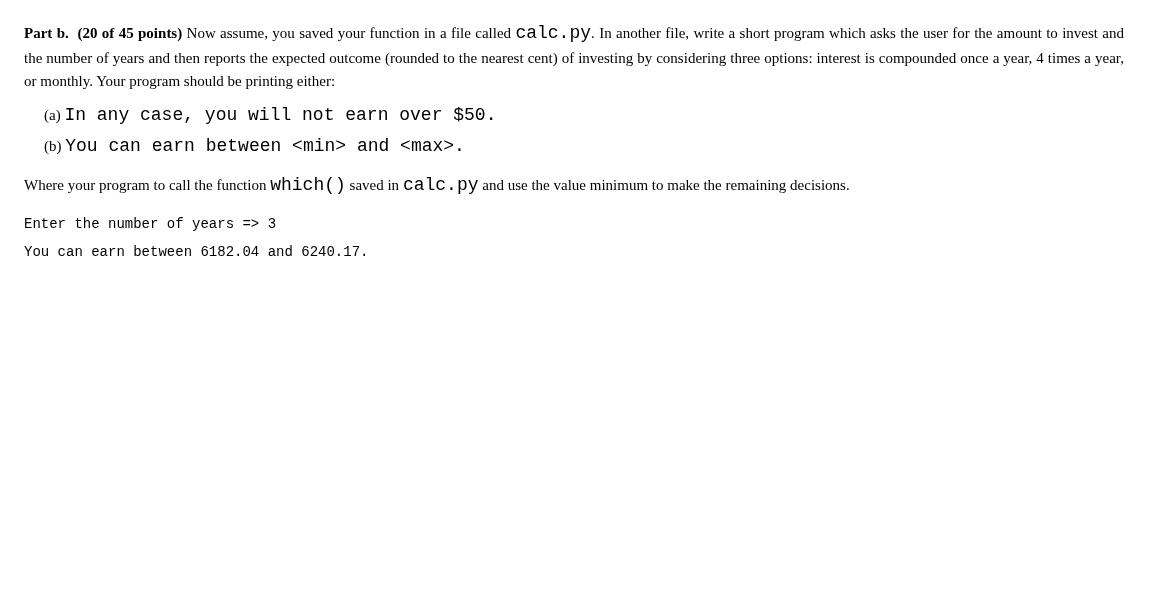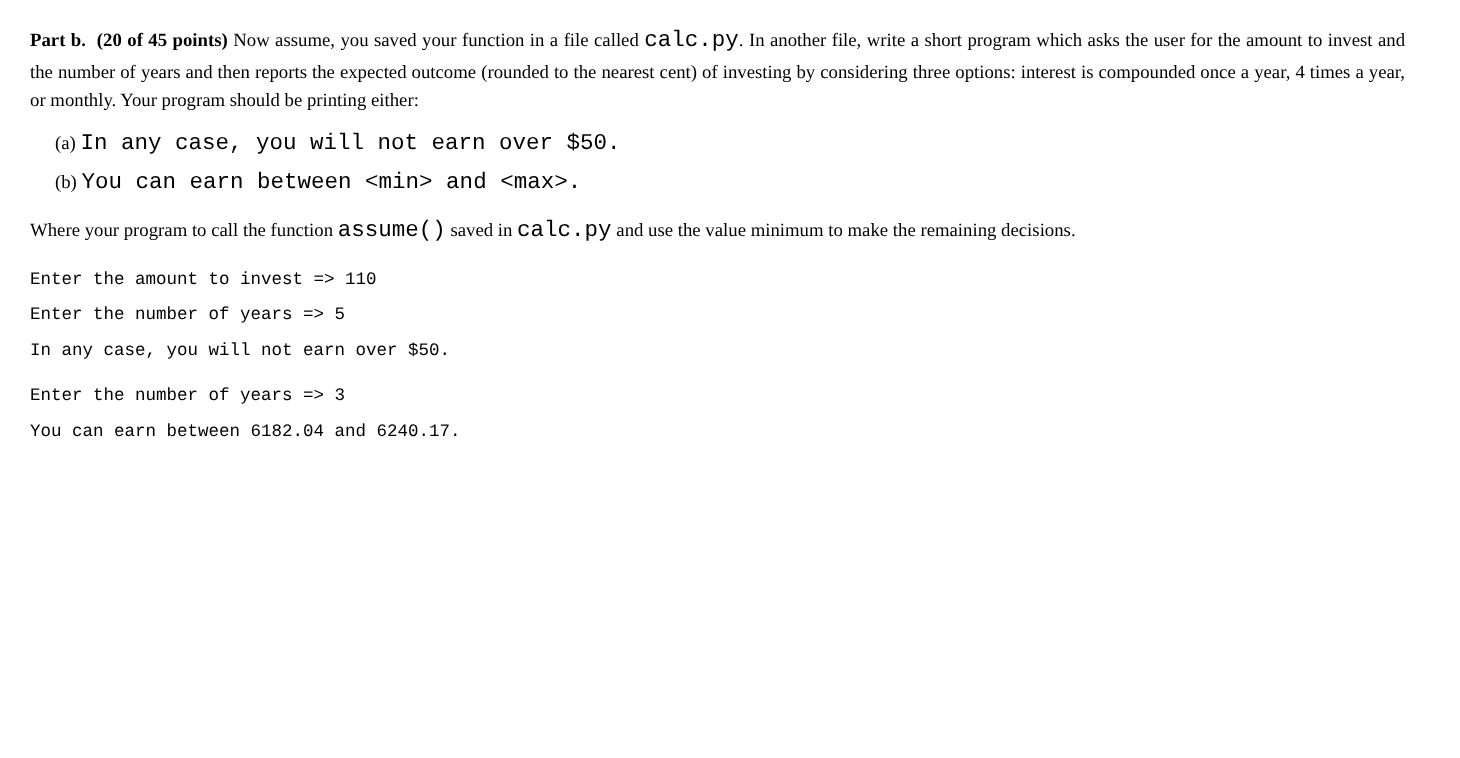--- a/index.html
+++ b/index.html
@@ -78,28 +78,23 @@
     <div class="list-item">
       <span>(a) </span><code>In any case, you will not earn over $50.</code>
     </div>
     <div class="list-item">
       <span>(b) </span><code>You can earn between &lt;min&gt; and &lt;max&gt;.</code>
     </div>
   </div>
 
 
   <p class="paragraph">
-    <span>Where your program to call the function </span><code>assume()</code><span> saved in </span><code>calc.py</code><span> and use the value minimum to make the remaining decisions.</span>
+    <span>Where your program to call the function </span><code>which()</code><span> saved in </span><code>calc.py</code><span> and use the value minimum to make the remaining decisions.</span>
   </p>
 
 
-  <div class="code-section">
-    <div class="code-block">Enter the amount to invest =&gt; 110</div>
-    <div class="code-block">Enter the number of years =&gt; 5</div>
-    <div class="code-block">In any case, you will not earn over $50.</div>
-  </div>
 
   <div class="code-section section-gap">
     <div class="code-block">Enter the number of years =&gt; 3</div>
     <div class="code-block">You can earn between 6182.04 and 6240.17.</div>
   </div>
 
 </div>
 
 </body></html>

